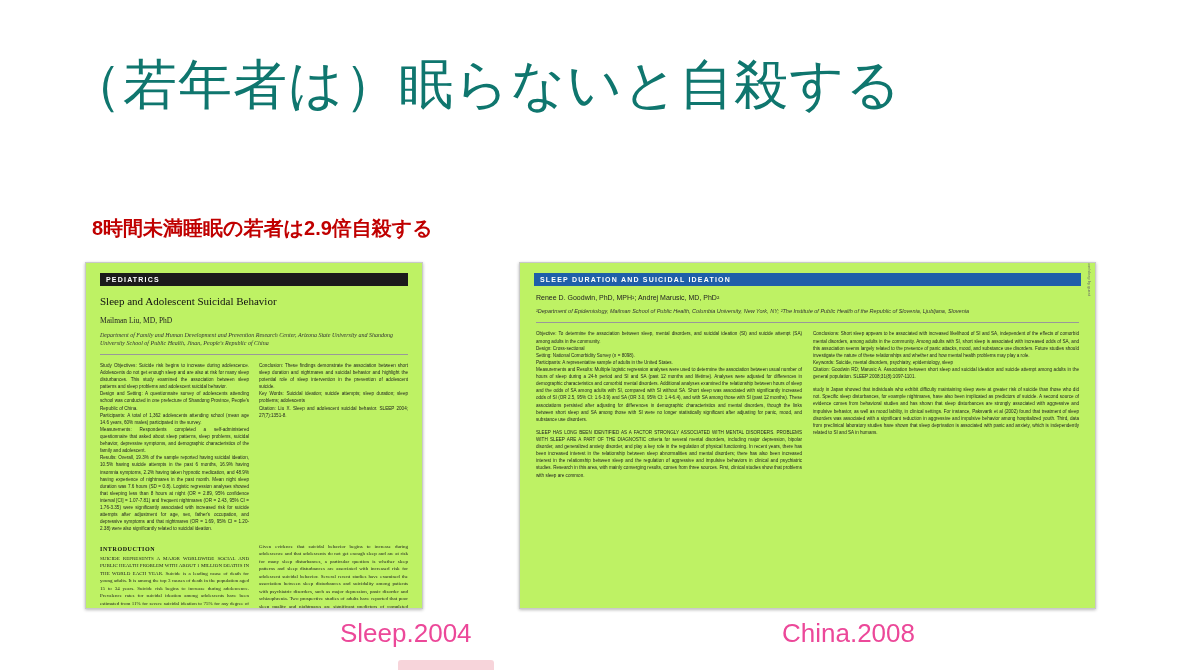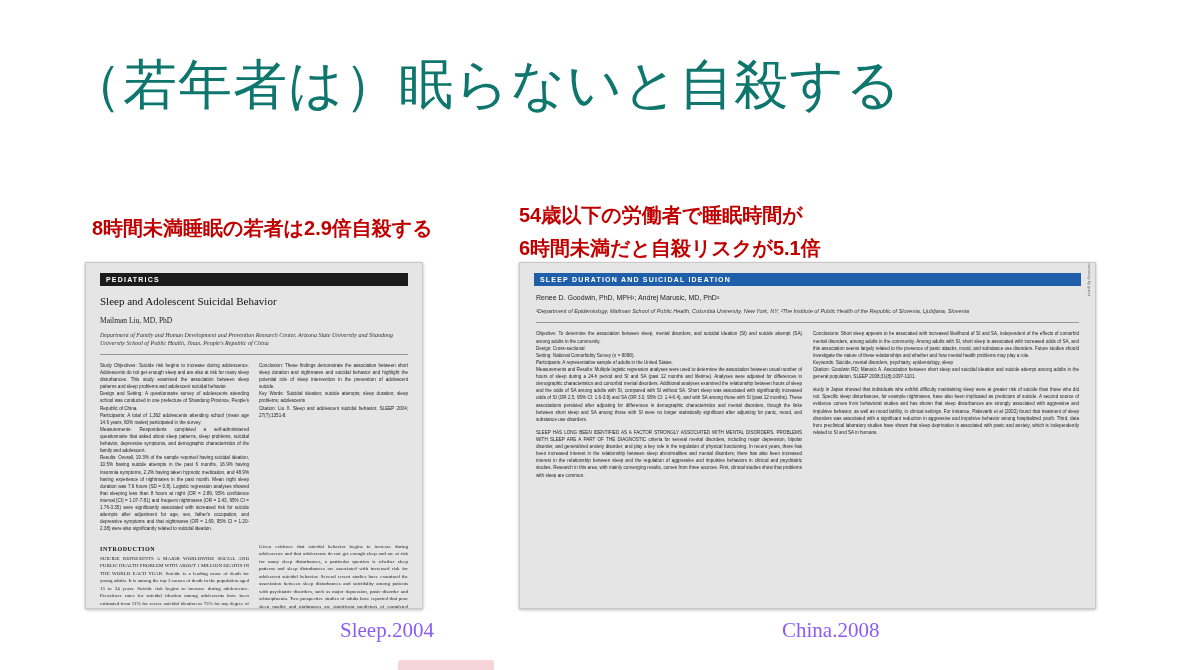--- a/index.html
+++ b/index.html
@@ -42,43 +42,43 @@
     font-size: 20px;
     line-height: 1.65;
     white-space: nowrap;
   }
   .callout-left  { left: 92px;  top: 212px; }
   .callout-right { left: 519px; top: 199px; }
 
   
   .paper {
     position: absolute;
-    background: #e5e5e5;
+    background: #bef264;
     border: 1px solid #c9c9c9;
     box-shadow: 0 1px 3px rgba(0,0,0,0.28);
     overflow: hidden;
   }
   .paper-left {
     left: 85px;
     top: 262px;
     width: 336px;
     height: 345px;
   }
   .paper-right {
     left: 519px;
     top: 262px;
     width: 575px;
     height: 345px;
   }
 
   .paper-caption {
     position: absolute;
-    font-family: Liberation Serif, serif;
-    font-size: 21px;
-    color: #8b5cf6;
+    font-family: Liberation Sans, sans-serif;
+    font-size: 26px;
+    color: #ec4899;
   }
   .caption-left  { left: 340px; top: 618px; }
   .caption-right { left: 782px; top: 618px; }
 
   
   .jnl-bar {
     background: #1b1b1b;
     color: #ffffff;
     font-size: 7px;
     font-weight: bold;
@@ -200,24 +200,20 @@
 </style>
 </head>
 <body>
 
 <div class="slide">
 
   <div class="slide-title">（若年者は）眠らないと自殺する</div>
 
   <div class="callout callout-left">8時間未満睡眠の若者は2.9倍自殺する</div>
 
-  <div class="callout callout-right">
-    <div>54歳以下の労働者で睡眠時間が</div>
-    <div>6時間未満だと自殺リスクが5.1倍</div>
-  </div>
 
   <div class="paper paper-left">
     <div class="jnl-bar">PEDIATRICS</div>
     <div class="pl-title">Sleep and Adolescent Suicidal Behavior</div>
     <div class="pl-authors">Mailman Liu, MD, PhD</div>
     <div class="pl-affil">Department of Family and Human Development and Prevention Research Center, Arizona State University and Shandong University School of Public Health, Jinan, People's Republic of China</div>
     <div class="rule"></div>
     <div class="cols">
       <div class="col">
         <div class="blurb">Study Objectives: Suicide risk begins to increase during adolescence. Adolescents do not get enough sleep and are also at risk for many sleep disturbances. This study examined the association between sleep patterns and sleep problems and adolescent suicidal behavior.</div>

